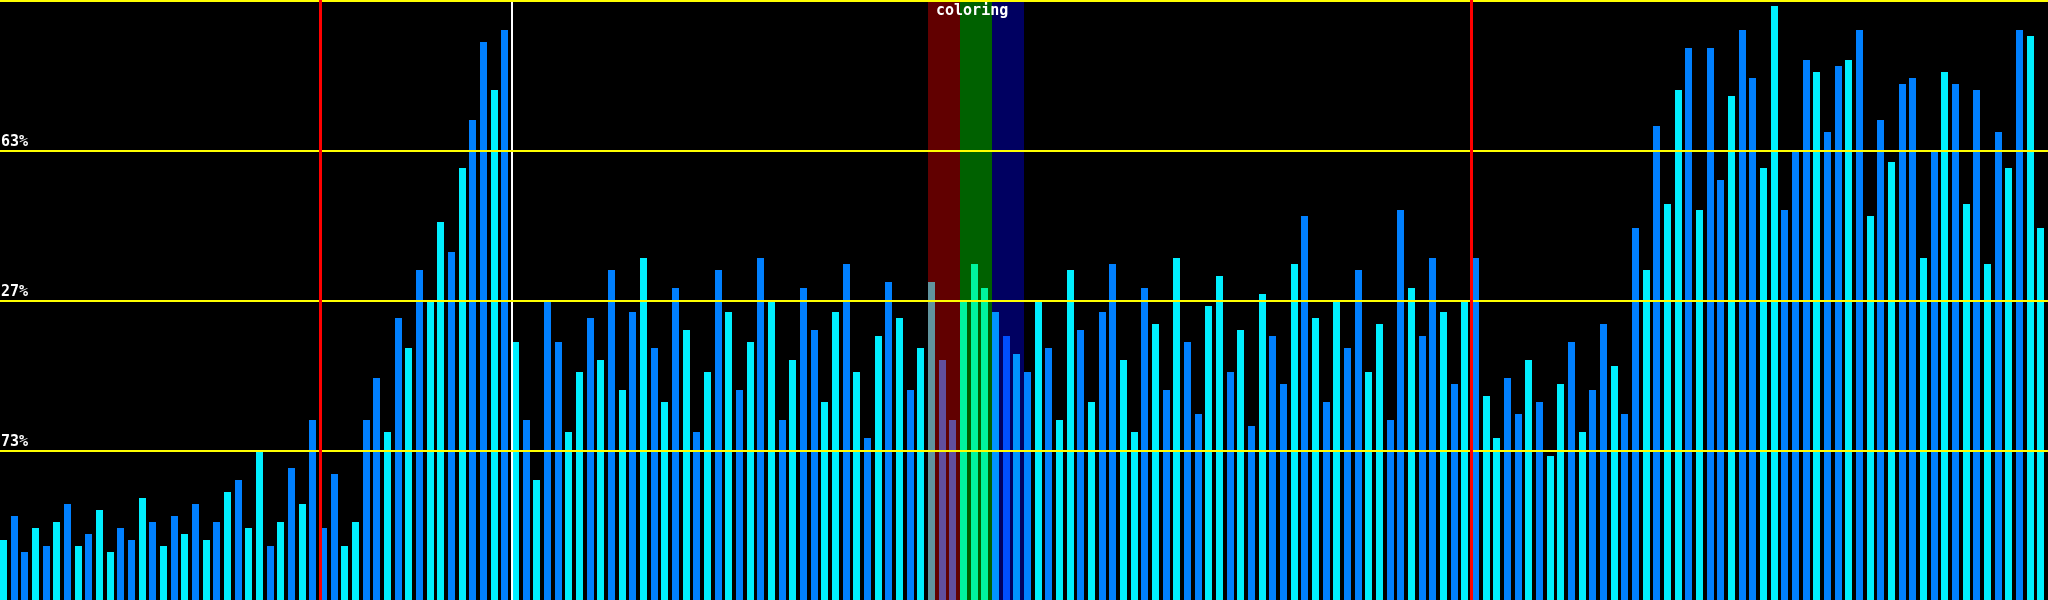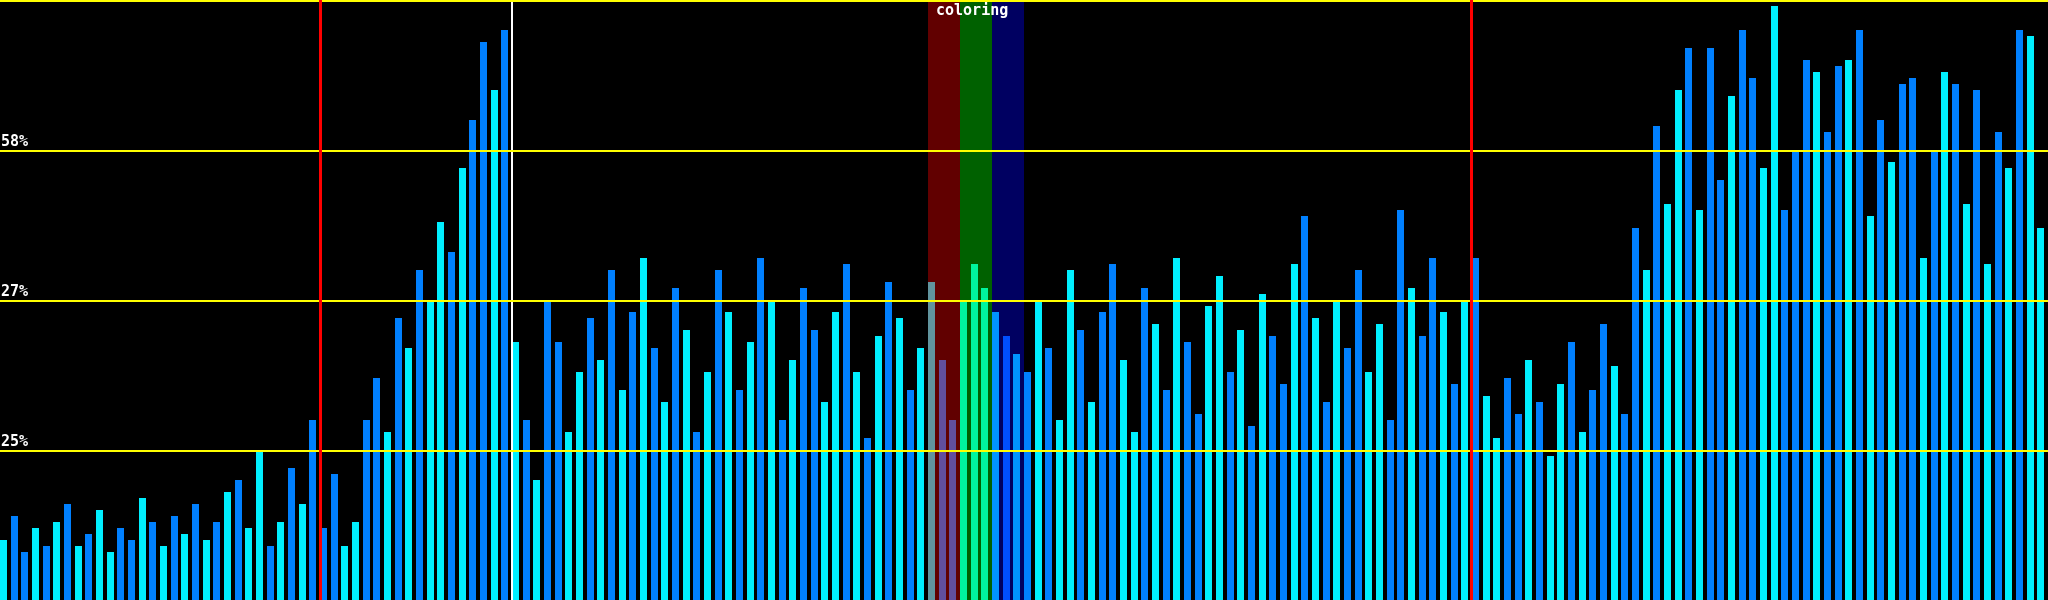--- a/index.html
+++ b/index.html
@@ -209,23 +209,23 @@
       <div class="bar" style="left: 1963px; width: 7px; height: 396px; background: rgb(0, 239, 255);"></div>
       <div class="bar" style="left: 1973px; width: 7px; height: 510px; background: rgb(0, 128, 255);"></div>
       <div class="bar" style="left: 1984px; width: 7px; height: 336px; background: rgb(0, 239, 255);"></div>
       <div class="bar" style="left: 1995px; width: 7px; height: 468px; background: rgb(0, 128, 255);"></div>
       <div class="bar" style="left: 2005px; width: 7px; height: 432px; background: rgb(0, 239, 255);"></div>
       <div class="bar" style="left: 2016px; width: 7px; height: 570px; background: rgb(0, 128, 255);"></div>
       <div class="bar" style="left: 2027px; width: 7px; height: 564px; background: rgb(0, 239, 255);"></div>
       <div class="bar" style="left: 2037px; width: 7px; height: 372px; background: rgb(0, 239, 255);"></div>
     </div>
 
-  <span class="tick-label tick-75">58%</span>
+  <span class="tick-label tick-75">63%</span>
   <span class="tick-label tick-50">27%</span>
-  <span class="tick-label tick-25">25%</span>
+  <span class="tick-label tick-25">73%</span>
   <span class="overlay-label">coloring</span>
 <div class="band" style="left: 928px; width: 32px; background: rgba(255, 0, 0, 0.38);"></div>
     <div class="band" style="left: 960px; width: 32px; background: rgba(0, 255, 0, 0.38);"></div>
     <div class="band" style="left: 992px; width: 32px; background: rgba(0, 0, 255, 0.38);"></div>
     <div class="vline redline" style="left: 319px; width: 3px; background: rgb(255, 0, 0);"></div>
     <div class="vline" style="left: 511px; width: 2px; background: rgb(255, 255, 255);"></div>
     <div class="vline redline" style="left: 1470px; width: 3px; background: rgb(255, 0, 0);"></div>
     <div class="gridline" style="top: 0px; background: rgb(255, 255, 0);"></div>
     <div class="gridline" style="top: 150px; background: rgb(255, 255, 0);"></div>
     <div class="gridline" style="top: 300px; background: rgb(255, 255, 0);"></div>

